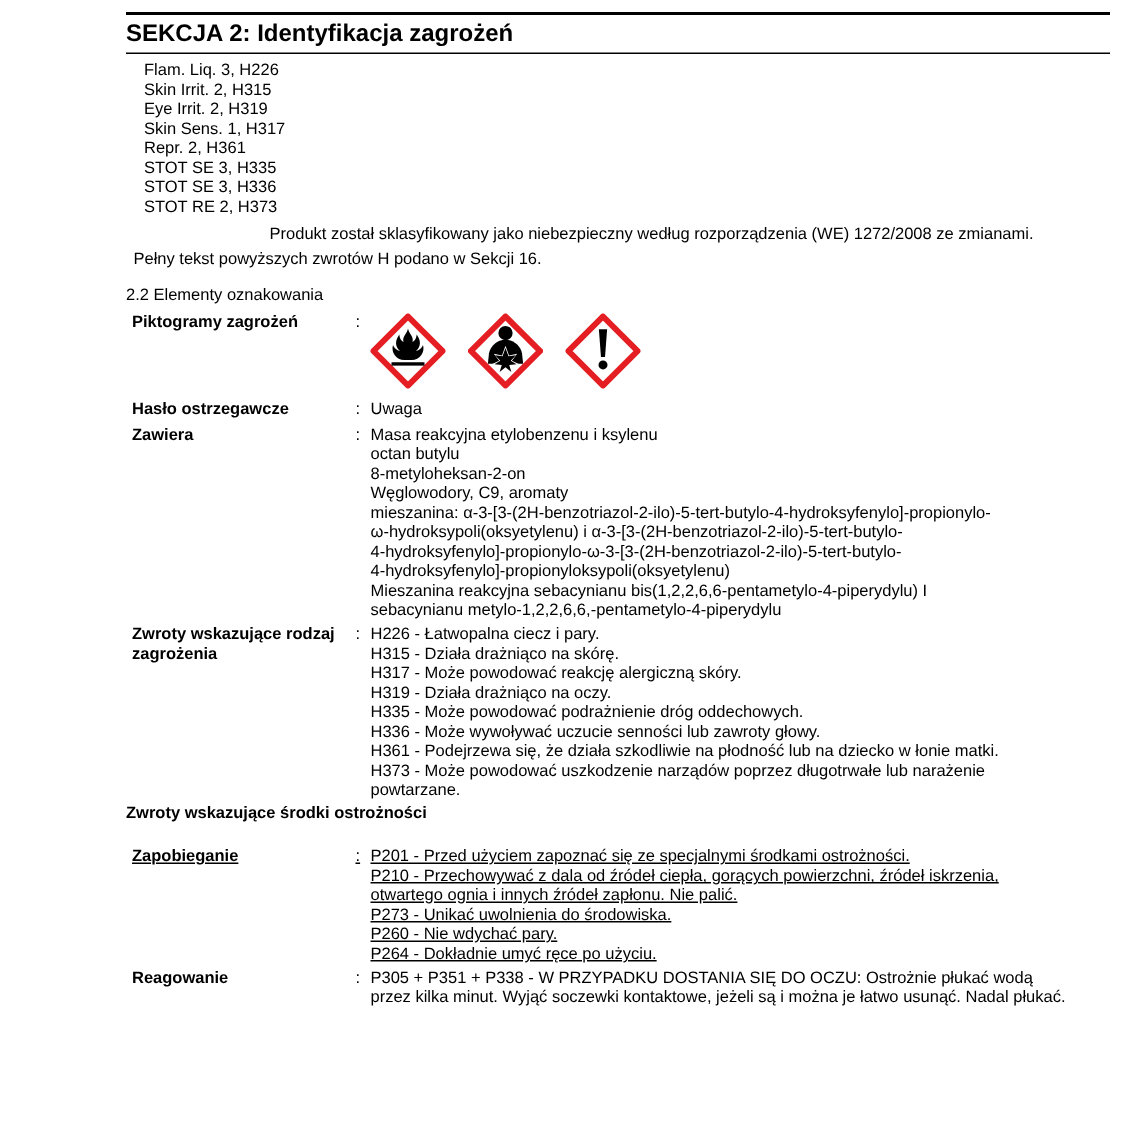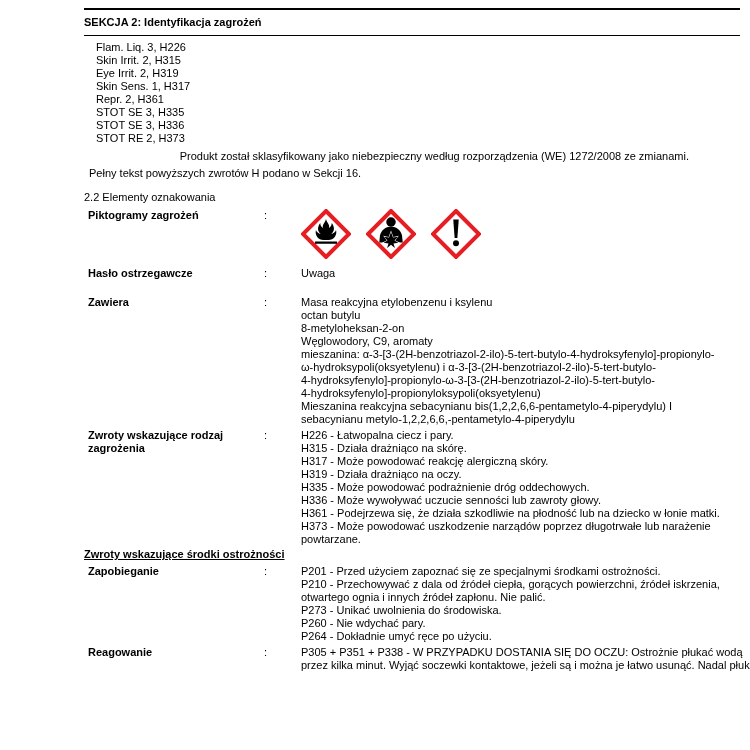--- a/index.html
+++ b/index.html
@@ -10,50 +10,49 @@
     font-size:11px; line-height:13px;
   }
   .page { padding:8px 10px 0 84px; width:656px; }
 
   
   .title-block {
     border-top:2px solid #000;
     border-bottom:1.5px solid #000;
     padding:3px 0 3px 0;
   }
-  .title { font-size:11px; line-height:19px; font-weight:bold; }
+  .title { font-size:16px; line-height:19px; font-weight:bold; }
 
   .clsf-list { margin:5px 0 0 12px; }
   .clsf-list .line { height:13px; }
 
   .para { margin:4px 0 0 5px; width:600px; }
   .para.first { margin-top:5px;text-align:right; }
 
   .sub-heading { font-weight:normal; margin-top:11px; }
 
   
   .row {
     display:grid;
     grid-template-columns:149px 10px 468px;
     margin:3px 0 0 4px;
-    gap:27px;
   }
   .row .lbl { font-weight:bold; }
   .row .colon { text-align:left; }
   .row.pictos-row { margin-top:5px; }
   .row.signal-row { margin-top:8px; }
-  .row.contains-row { margin-top:16px; }
-  .row.prevention-row { margin-top:4px; }
+  .row.contains-row { margin-top:4px; }
+  .row.prevention-row { margin-top:16px;text-decoration:underline; }
   .row.response-row { margin-top:3px; }
 
   .val .line { min-height:13px; }
   .val .item { }
 
   .uheading {
-    font-weight:bold; text-decoration:underline;
+    font-weight:bold; 
     margin-top:2px;
   }
 
   
   .picto-strip { display:flex; gap:15px; align-items:flex-start; }
   .picto { width:50px; height:50px; display:block; }
 </style>
 </head>
 <body>
 

